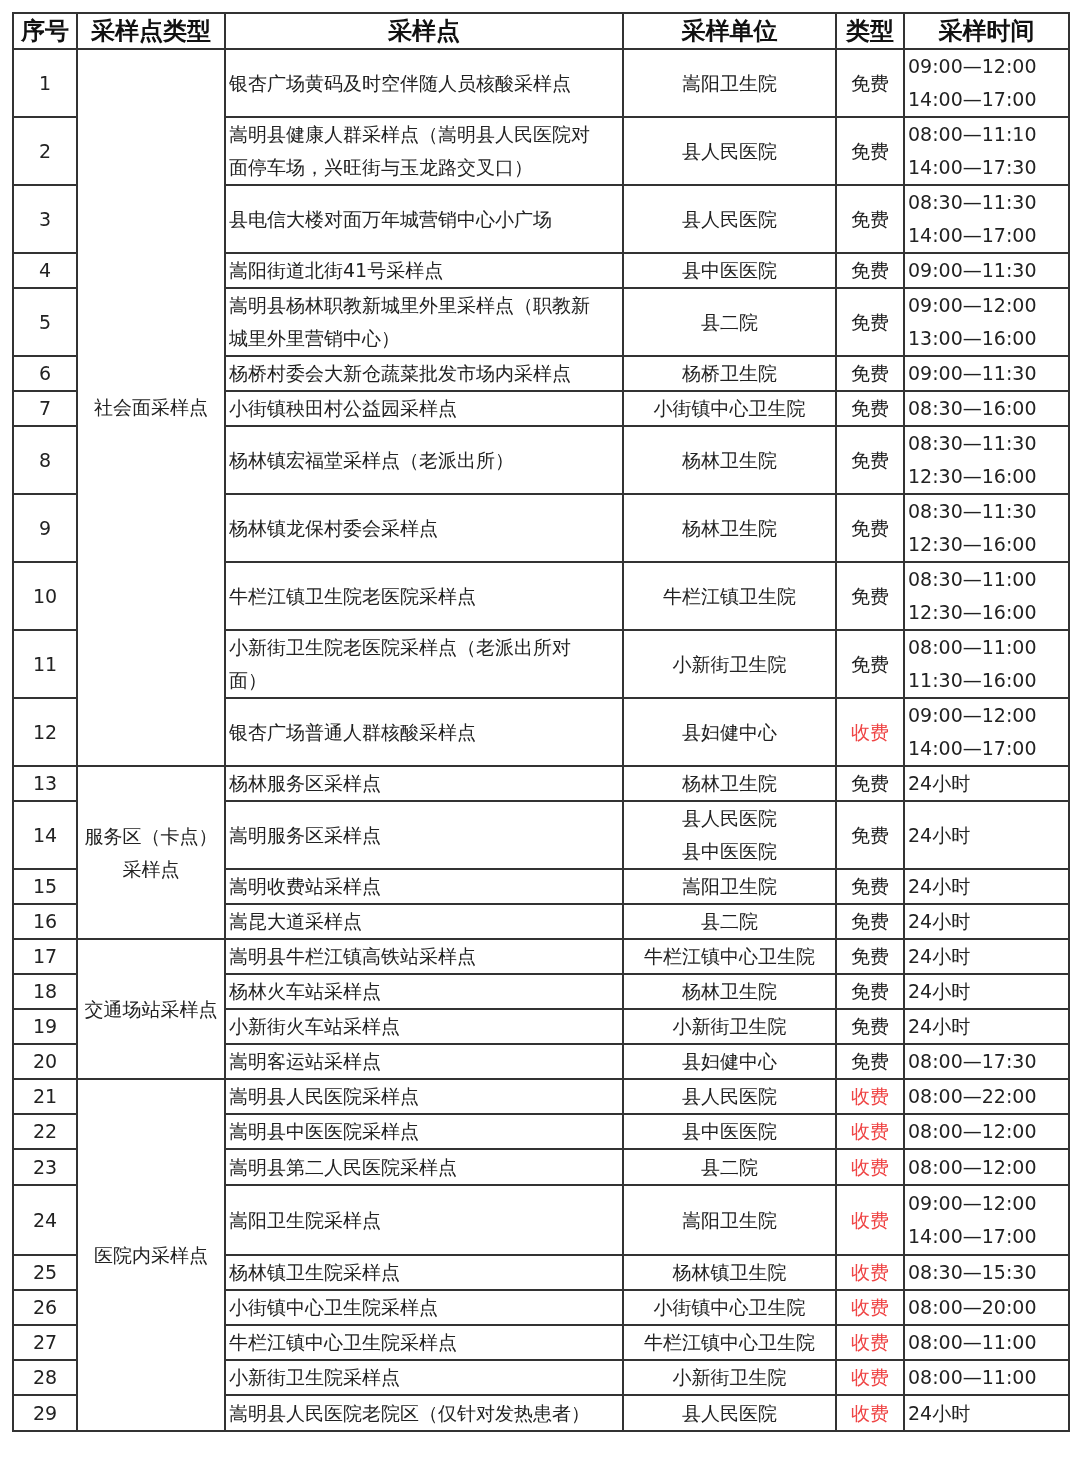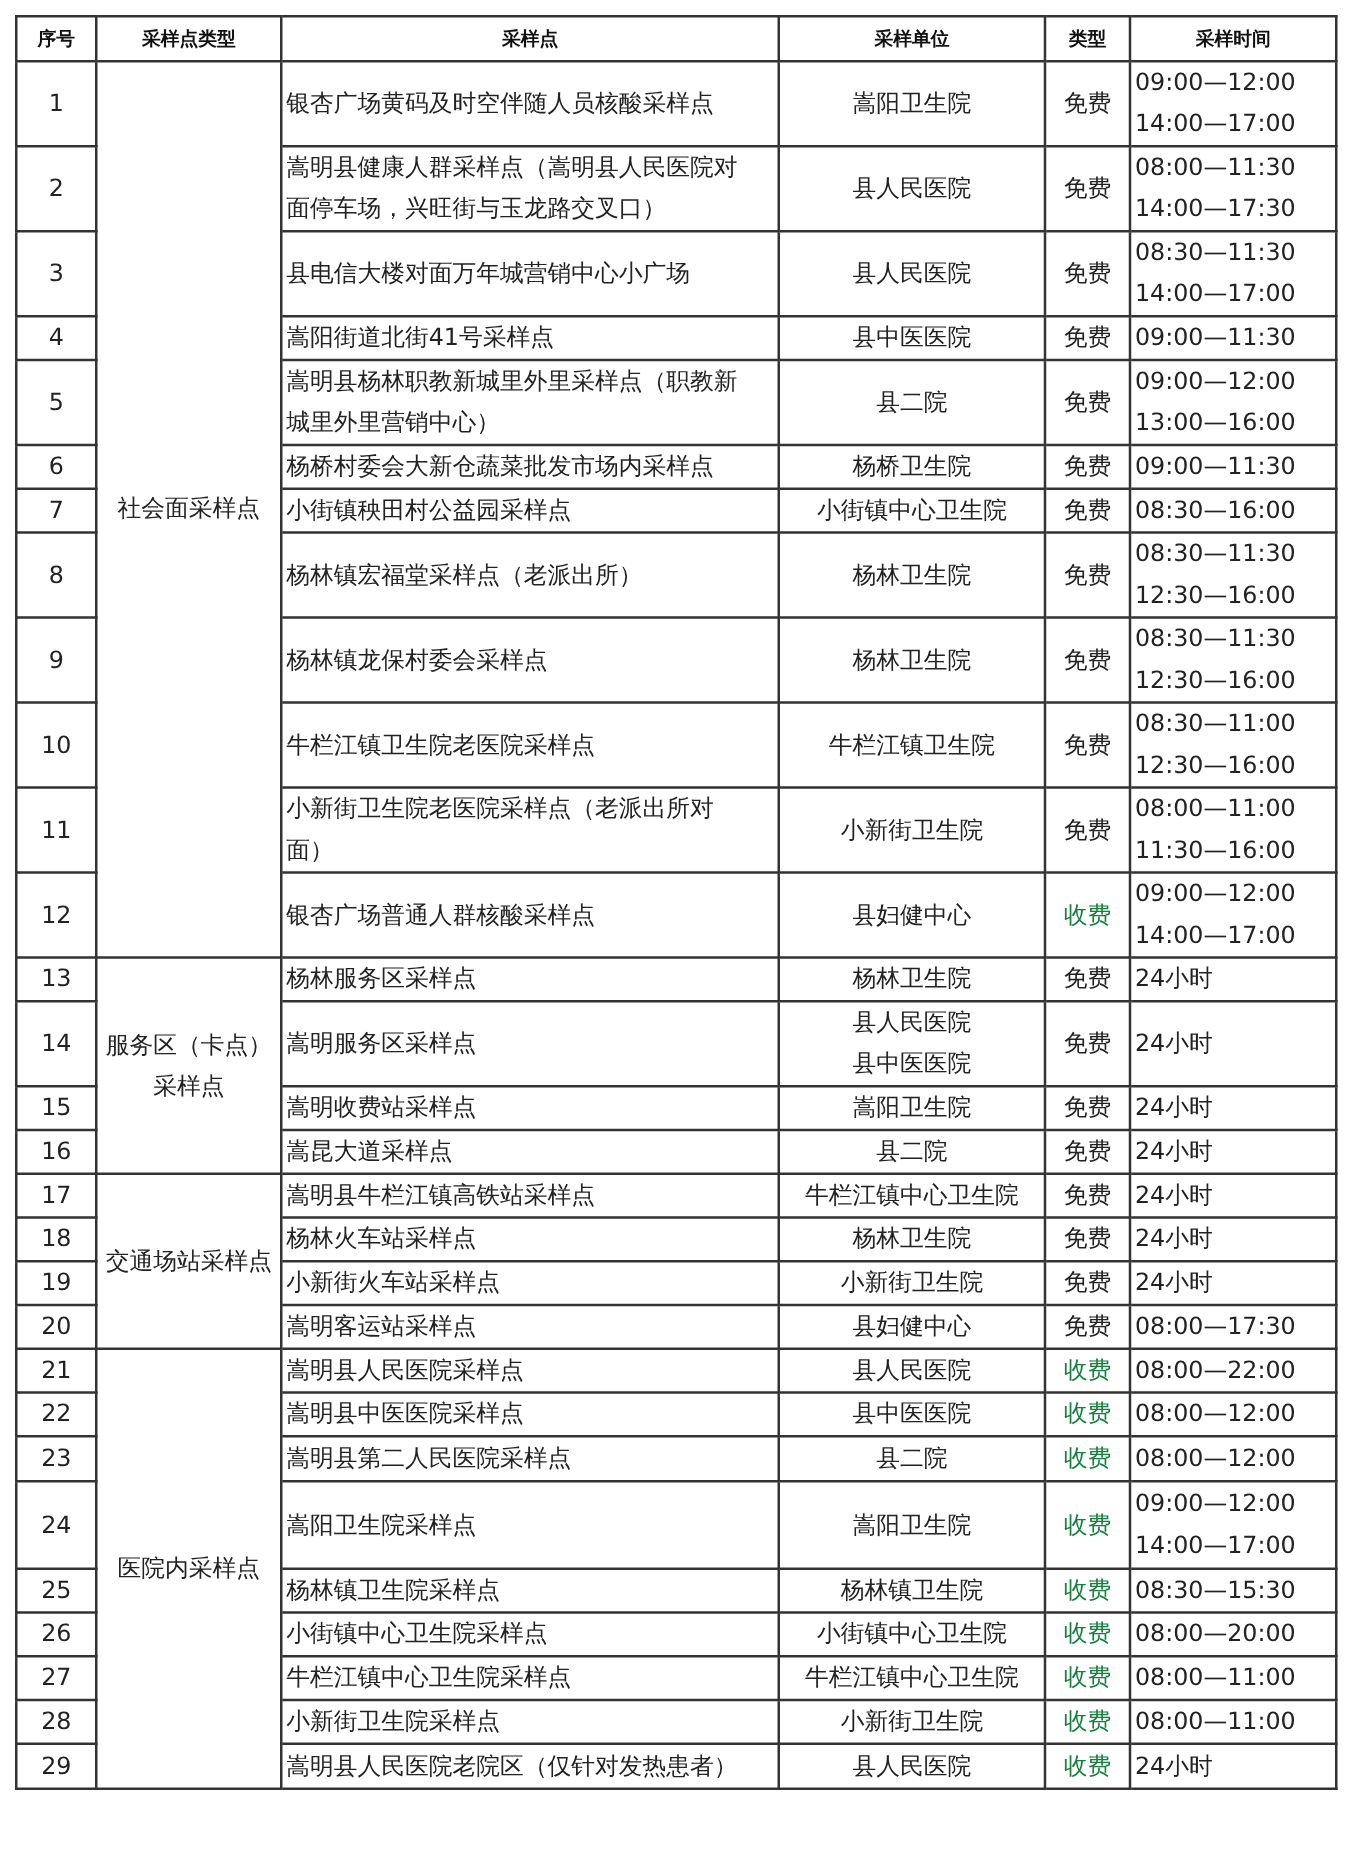--- a/index.html
+++ b/index.html
@@ -7,27 +7,27 @@
          font-family: "DejaVu Sans", "Liberation Sans", sans-serif; color: #222; }
   table.sheet {
     position: absolute; left: 12px; top: 12px;
     width: 1056px; border-collapse: collapse; table-layout: fixed;
     font-size: 19px;
   }
   table.sheet td, table.sheet th {
     border: 2px solid #333; padding: 0 3px; vertical-align: middle;
     line-height: 33px; overflow: hidden;
   }
-  table.sheet th { font-weight: bold; font-size: 15px; text-align: center; height: 34px; color: #111; }
+  table.sheet th { font-weight: bold; font-size: 24px; text-align: center; height: 34px; color: #111; }
   td.c-no { text-align: center; }
   td.c-cat { text-align: center; line-height: 32px; }
   td.c-site { text-align: left; }
   td.c-unit { text-align: center; }
   td.c-type { text-align: center; }
-  td.c-type.paid { color: #15803d; }
+  td.c-type.paid { color: #ef4444; }
   td.c-time { text-align: left; }
   .line { display: block; }
 </style>
 </head>
 <body>
 
 <table class="sheet">
   <colgroup>
     <col style="width:64px">
     <col style="width:148px">
@@ -66,21 +66,21 @@
         <td class="c-no">2</td>
         <td class="c-site">
           <span class="line">嵩明县健康人群采样点（嵩明县人民医院对</span>
           <span class="line">面停车场，兴旺街与玉龙路交叉口）</span>
         </td>
         <td class="c-unit">
           <span class="line">县人民医院</span>
         </td>
         <td class="c-type">免费</td>
         <td class="c-time">
-          <span class="line">08:00—11:30</span>
+          <span class="line">08:00—11:10</span>
           <span class="line">14:00—17:30</span>
         </td>
       </tr>
       <tr style="height: 68px;">
         <td class="c-no">3</td>
         <td class="c-site">
           <span class="line">县电信大楼对面万年城营销中心小广场</span>
         </td>
         <td class="c-unit">
           <span class="line">县人民医院</span>

